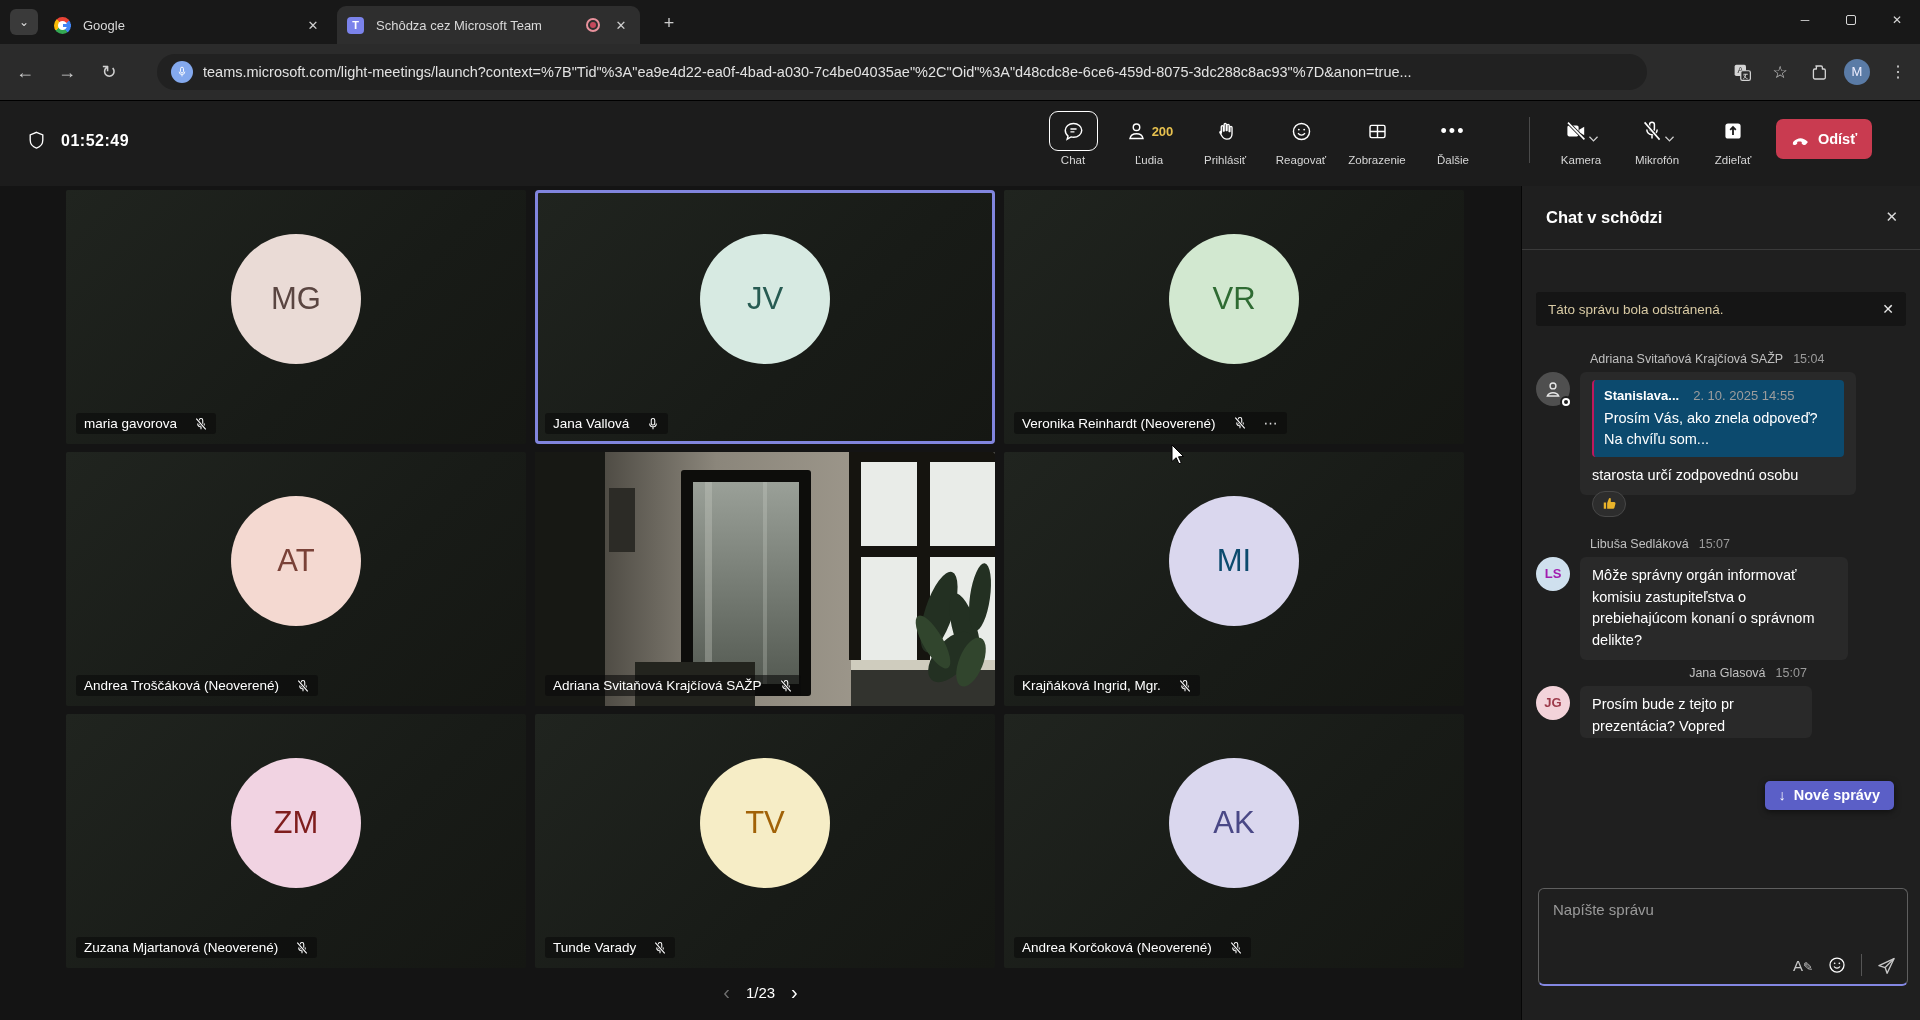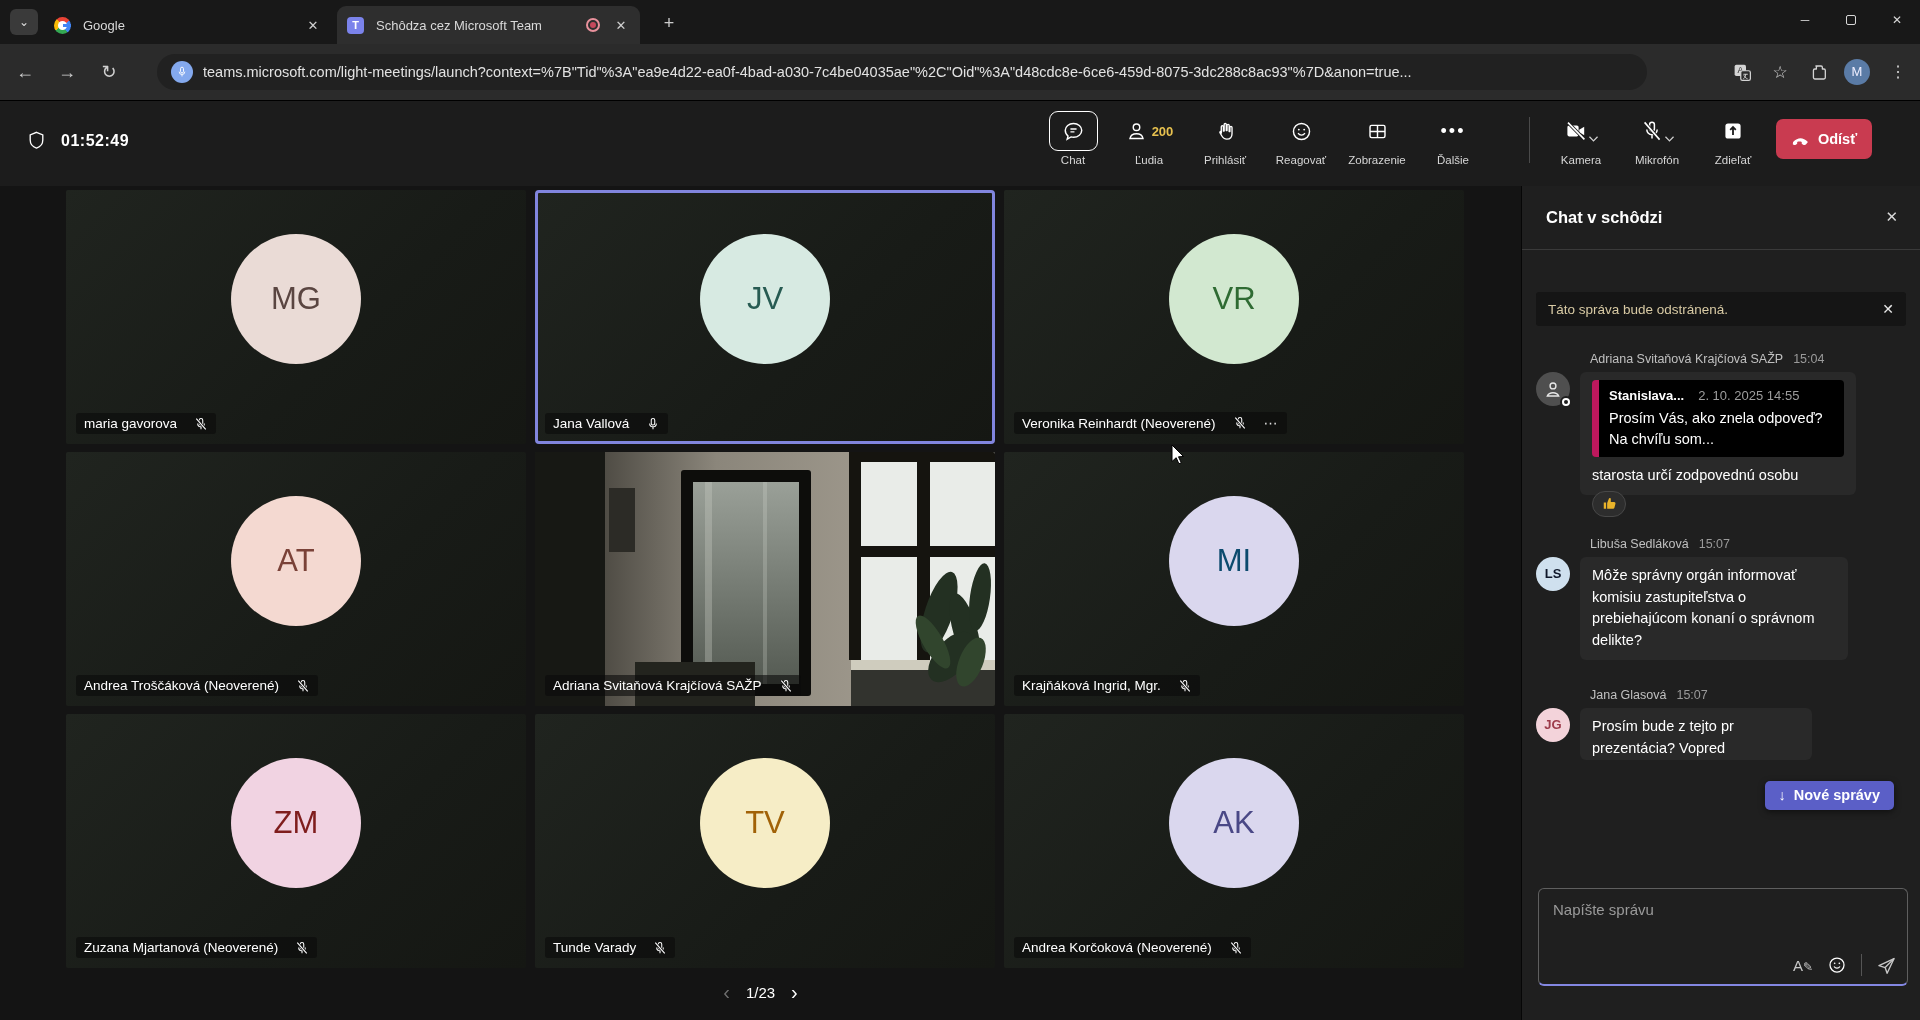--- a/index.html
+++ b/index.html
@@ -72,21 +72,21 @@
   .messages { position:absolute; top:64px; left:0; right:0; bottom:158px; overflow:hidden; padding:0 14px; }
   .banner { margin-top:42px; background:#151515; border-radius:3px; padding:9px 12px; font-size:13.5px; color:#d8caa4; display:flex; align-items:center; }
   .banner .x { margin-left:auto; color:#e8e8e8; font-size:14px; }
   .msghead { margin-top:26px; padding-left:54px; font-size:12.5px; color:#c0c0c0; display:flex; gap:10px; }
   .msghead .tm { color:#9a9a9a; }
   .msgrow { margin-top:6px; display:flex; gap:10px; align-items:flex-start; }
   .cavatar { position:relative; width:34px; height:34px; border-radius:50%; flex:none; display:flex; align-items:center; justify-content:center; font-size:13px; font-weight:bold; }
   .cavatar .status { position:absolute; right:-2px; bottom:-2px; width:12px; height:12px; border-radius:50%; background:#fff; border:2px solid #1f1f1f; }
   .cavatar .status::after { content:""; position:absolute; inset:2px; border-radius:50%; background:#1f1f1f; }
   .bubble { background:#292929; border-radius:6px; padding:8px 12px; font-size:14.5px; line-height:1.5; max-width:300px; }
-  .quote { border-left:7px solid #be185d; background:#000000; border-radius:4px; padding:6px 10px; margin-bottom:8px; width:252px; }
+  .quote { border-left:2px solid #be185d; background:#0c4a6e; border-radius:4px; padding:6px 10px; margin-bottom:8px; width:252px; }
   .qhead { display:flex; gap:14px; font-size:13px; margin-bottom:2px; }
   .qname { font-weight:bold; }
   .qtime { color:#9d9d9d; }
   .reaction { margin:-4px 0 0 56px; width:34px; height:26px; background:#2d2d2d; border:1px solid #484848; border-radius:13px; display:flex; align-items:center; justify-content:center; position:relative; z-index:2; }
   .bubble.clipped { height:52px; overflow:hidden; width:232px; }
   .newmsgs { position:absolute; right:26px; top:595px; background:#5b5fc7; border-radius:5px; padding:6px 14px 7px; font-size:14.5px; font-weight:bold; color:#fff; display:flex; align-items:center; gap:8px; box-shadow:0 2px 6px rgba(0,0,0,.5); z-index:3; }
   .inputbox { position:absolute; left:16px; right:12px; bottom:34px; height:98px; border:1px solid #5f5f5f; border-bottom:2px solid #8387e2; border-radius:6px; background:#1f1f1f; }
   .inputbox .ph { position:absolute; left:14px; top:12px; font-size:15px; color:#9a9a9a; }
   .inputicons { position:absolute; right:10px; bottom:8px; display:flex; align-items:center; gap:14px; color:#c8c8c8; }
   .idiv { width:1px; height:22px; background:#555; }
@@ -470,21 +470,21 @@
   </div>
 
   <aside class="chat">
     <div class="chathead">
       <span class="t">Chat v schôdzi</span>
       <span class="x">✕</span>
     </div>
 
     <div class="messages">
       <div class="banner">
-        <span>Táto správa bude odstránená.</span>
+        <span>Táto správu bola odstránená.</span>
         <span class="x">✕</span>
       </div>
 
       <div class="msghead">
         <span>Adriana Svitaňová Krajčíová SAŽP</span>
         <span class="tm">15:04</span>
       </div>
       <div class="msgrow">
         <div class="cavatar" style="background:#4f4f4f;">
           <svg width="22" height="22" viewBox="0 0 24 24">
@@ -507,27 +507,27 @@
         <svg width="17" height="17" viewBox="0 0 16 16">
             <use href="#sym-thumb"></use>
           </svg>
       </div>
 
       <div class="msghead" style="margin-top:20px;">
         <span>Libuša Sedláková</span>
         <span class="tm">15:07</span>
       </div>
       <div class="msgrow">
-        <div class="cavatar" style="background:#cfe0ee;color:#0f172a;">LS</div>
+        <div class="cavatar" style="background:#cfe0ee;color:#a21caf;">LS</div>
         <div class="bubble" style="width:268px;">
           <span>Môže správny orgán informovať komisiu zastupiteľstva o prebiehajúcom konaní o správnom delikte?</span>
         </div>
       </div>
 
-      <div class="msghead" style="margin-top:28px;">
+      <div class="msghead" style="margin-top:6px;justify-content:center;">
         <span>Jana Glasová</span>
         <span class="tm">15:07</span>
       </div>
       <div class="msgrow">
         <div class="cavatar" style="background:#f3d3da;color:#9c3a4a;">JG</div>
         <div class="bubble clipped">
           <div>Prosím bude z tejto pr</div>
           <div>prezentácia? Vopred</div>
         </div>
       </div>

